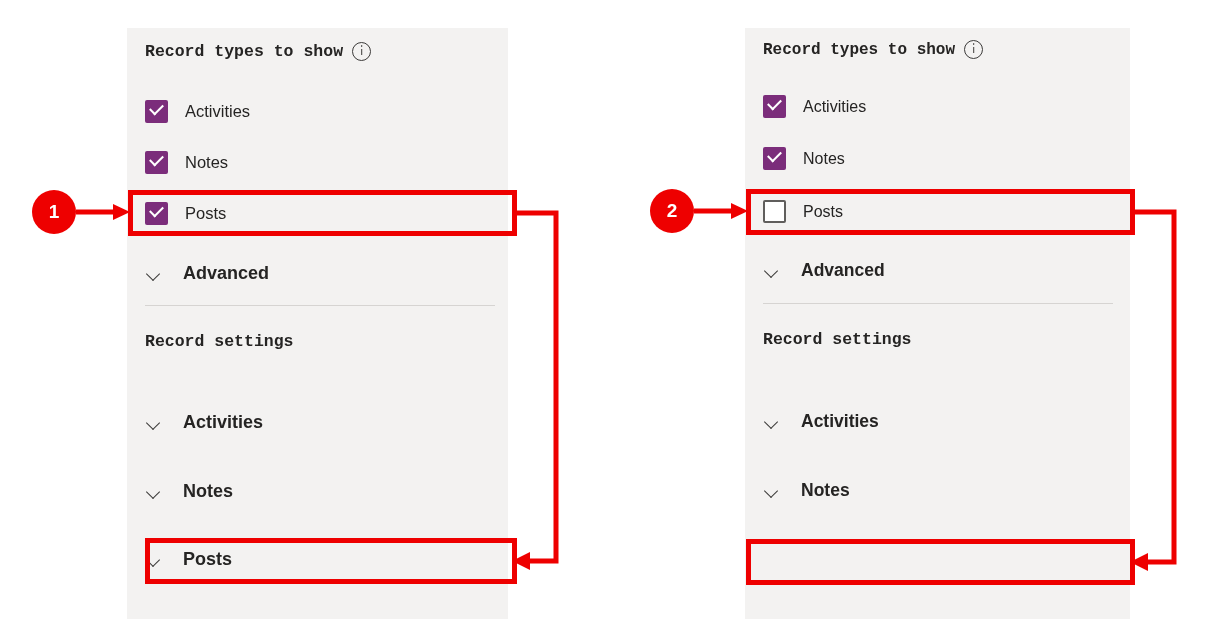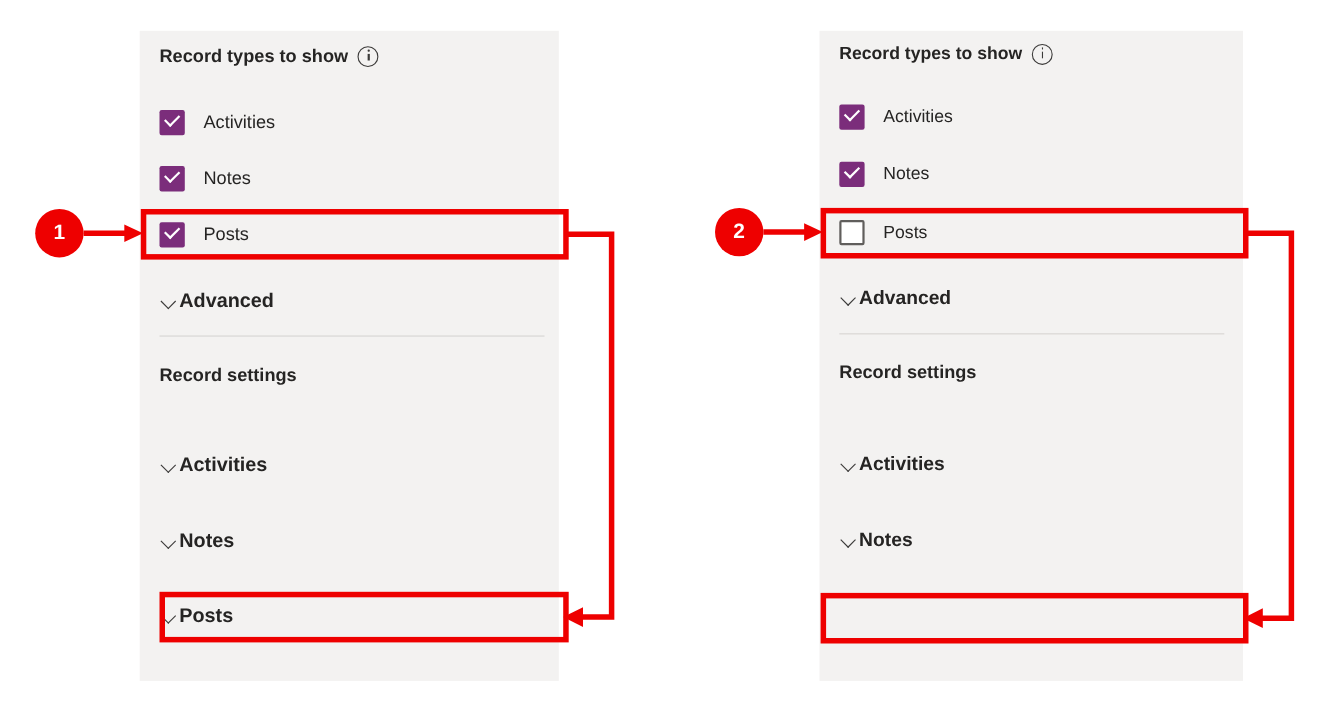--- a/index.html
+++ b/index.html
@@ -30,20 +30,21 @@
   #panel-left  { left: 127px; top: 28px; width: 381px; height: 591px; }
   #panel-right { left: 745px; top: 28px; width: 385px; height: 591px; }
 
   .section-head {
     position: absolute;
     color: #252423;
     font-weight: bold;
     white-space: nowrap;
     display: flex;
     align-items: center;
+    font-family: Liberation Mono, monospace;
   }
 
   .info-icon {
     display: inline-block;
     margin-left: 9px;
     width: 17px;
     height: 17px;
     border: 1.6px solid #3b3a39;
     border-radius: 50%;
     position: relative;
@@ -126,20 +127,21 @@
     position: absolute;
     left: 3px;
     top: 4px;
     width: 9px;
     height: 9px;
     border-right: 1.7px solid #3b3a39;
     border-bottom: 1.7px solid #3b3a39;
     transform: rotate(45deg);
   }
   .collapse-label {
+    margin-left: 20px;
     color: #252423;
     font-weight: bold;
   }
 
   .divider {
     position: absolute;
     height: 1px;
     background: #d6d4d2;
   }
 

